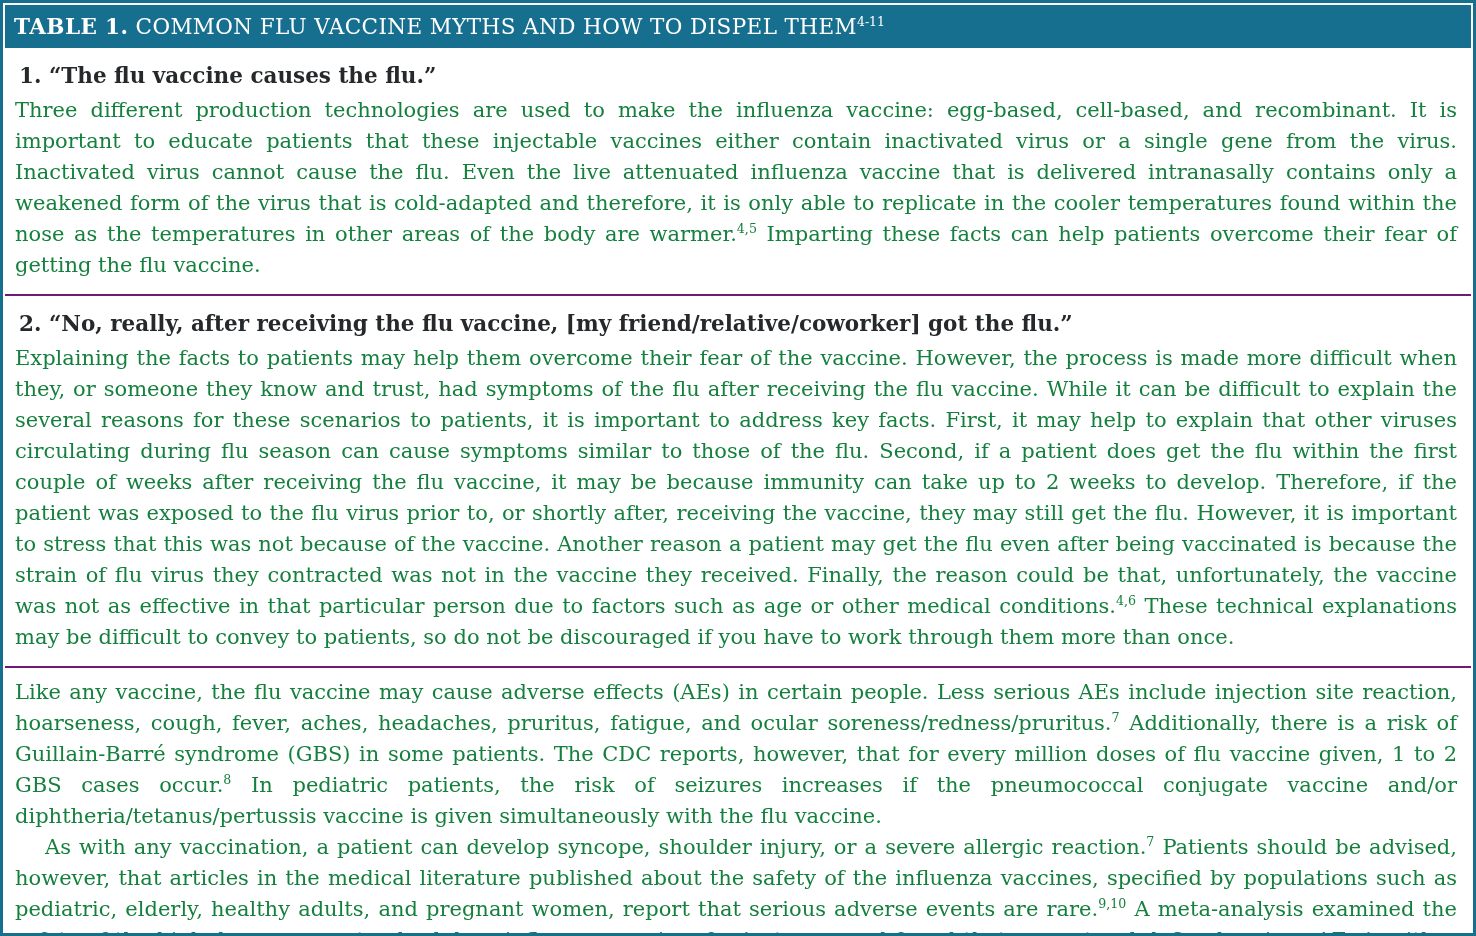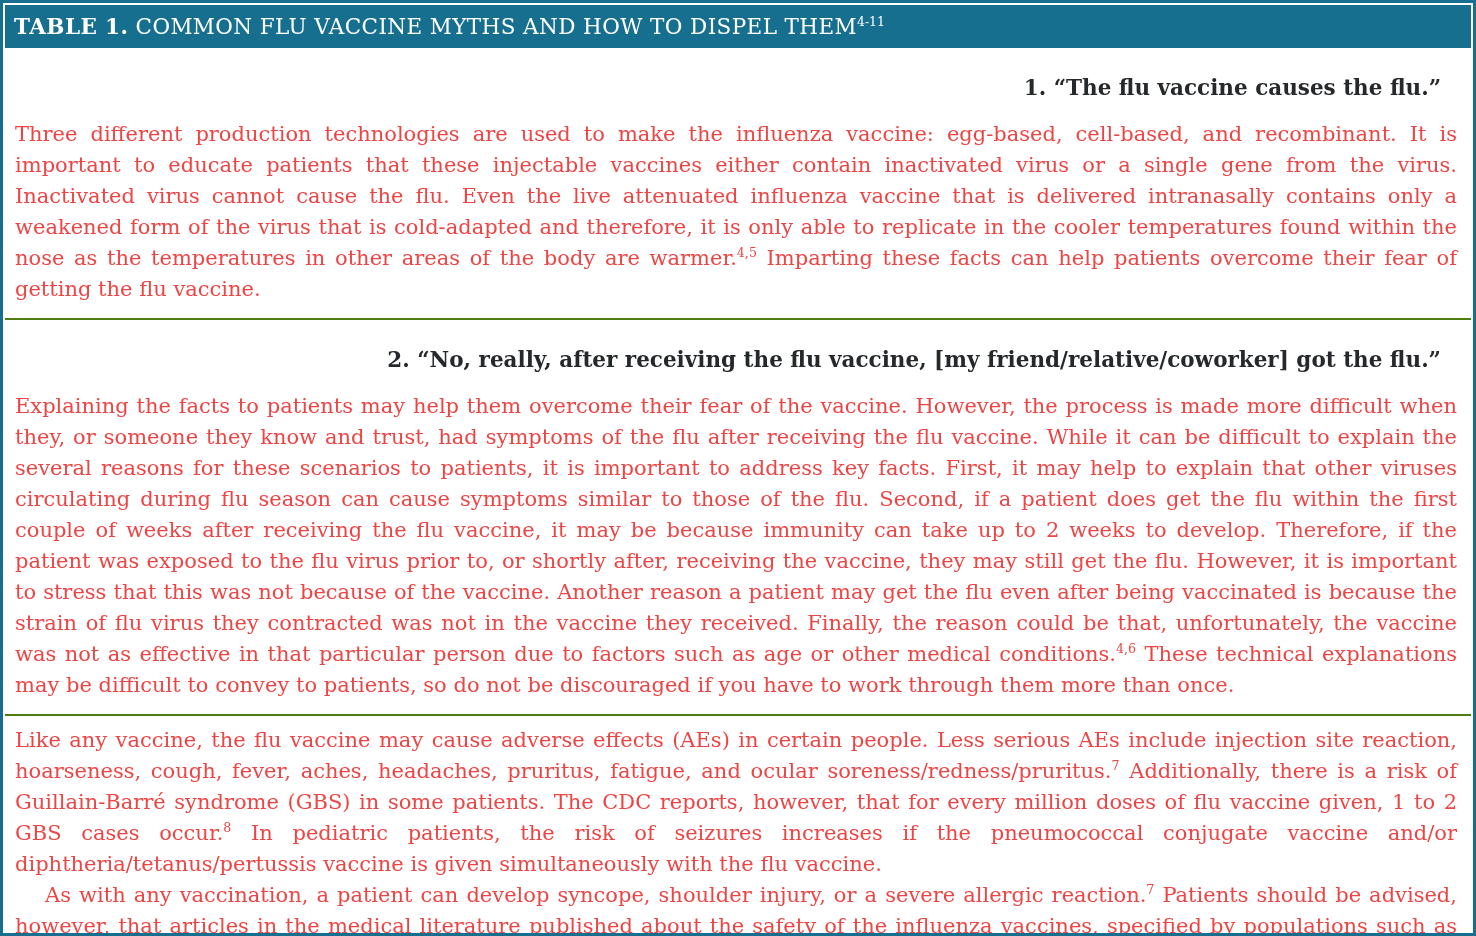--- a/index.html
+++ b/index.html
@@ -38,33 +38,32 @@
   }
   .table-body {
     flex: 1 1 auto;
     display: flex;
     flex-direction: column;
   }
   .myth-section {
     padding: 9px 14px 13px 10px;
   }
   .myth-section + .myth-section {
-    border-top: 2px solid #4d7c0f;
+    border-top: 2px solid #701a75;
   }
   .myth-heading {
     font-size: 21.5px;
     font-weight: bold;
     color: #26292b;
     line-height: 1.42;
-    margin: 16px;
-    text-align: right;
+    margin: 4px;
   }
   .myth-text {
     font-size: 21px;
-    color: #ef4444;
+    color: #15803d;
     line-height: 1.475;
     text-align: justify;
     margin: 0;
   }
   .myth-text.indent { text-indent: 30px; }
   .myth-text sup {
     font-size: 0.60em;
     vertical-align: super;
     line-height: 0;
   }

